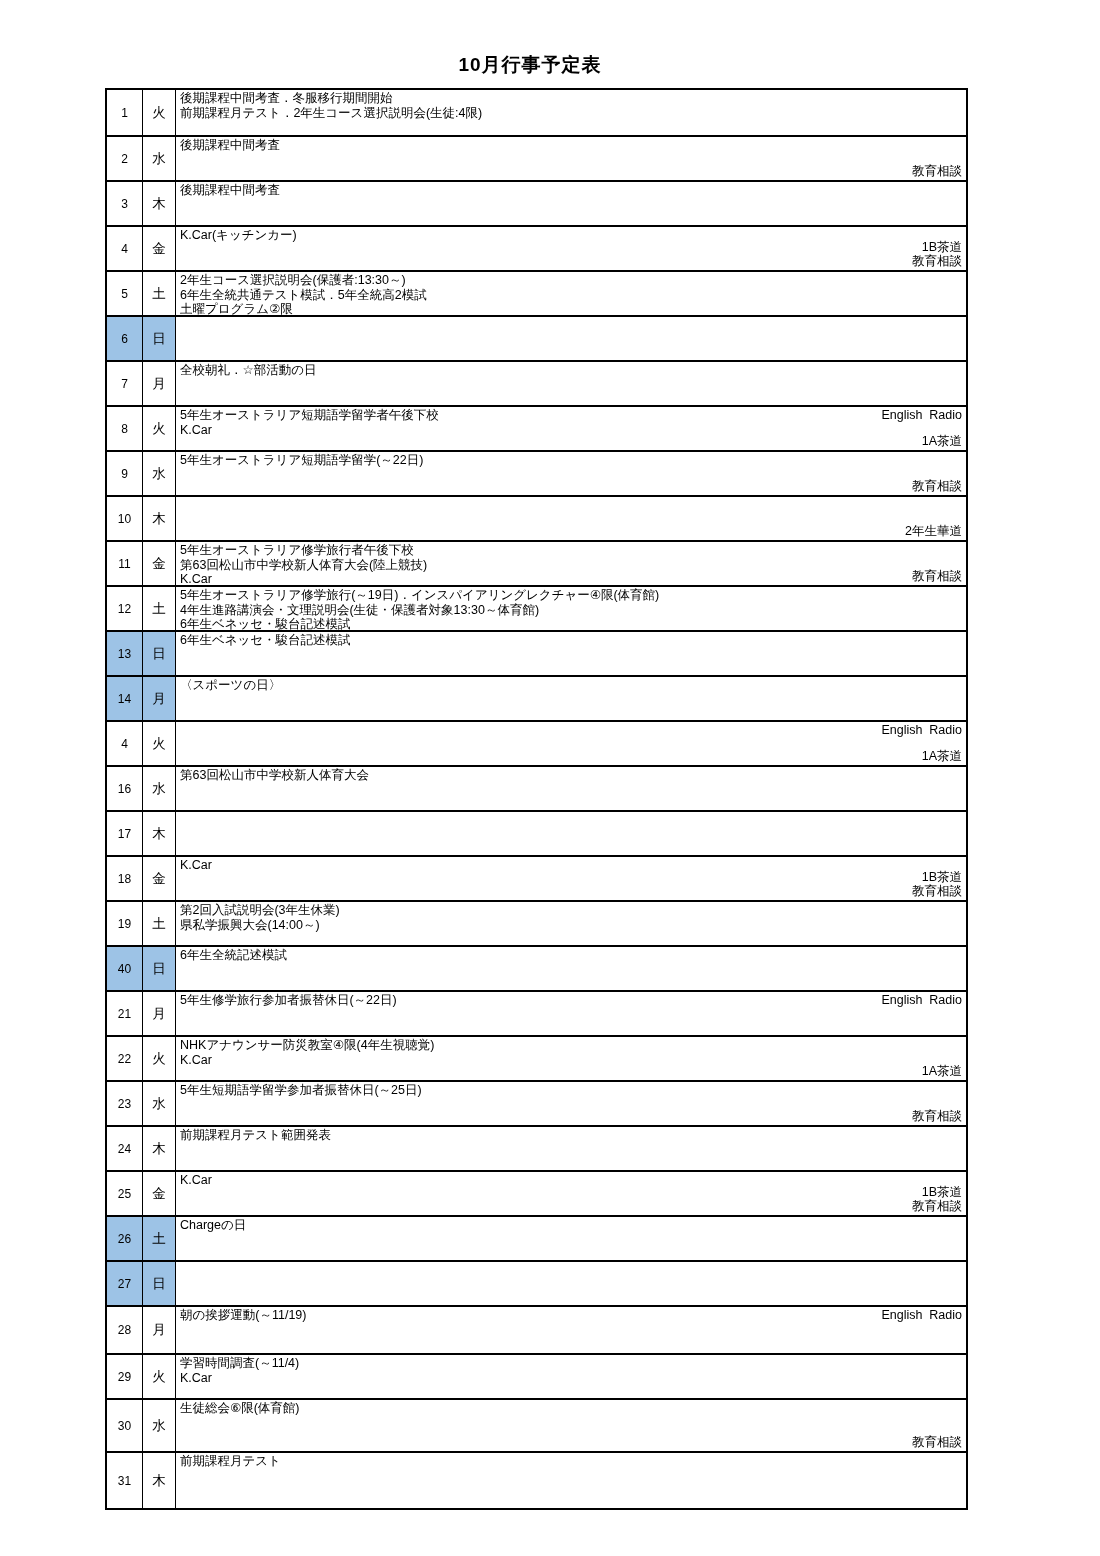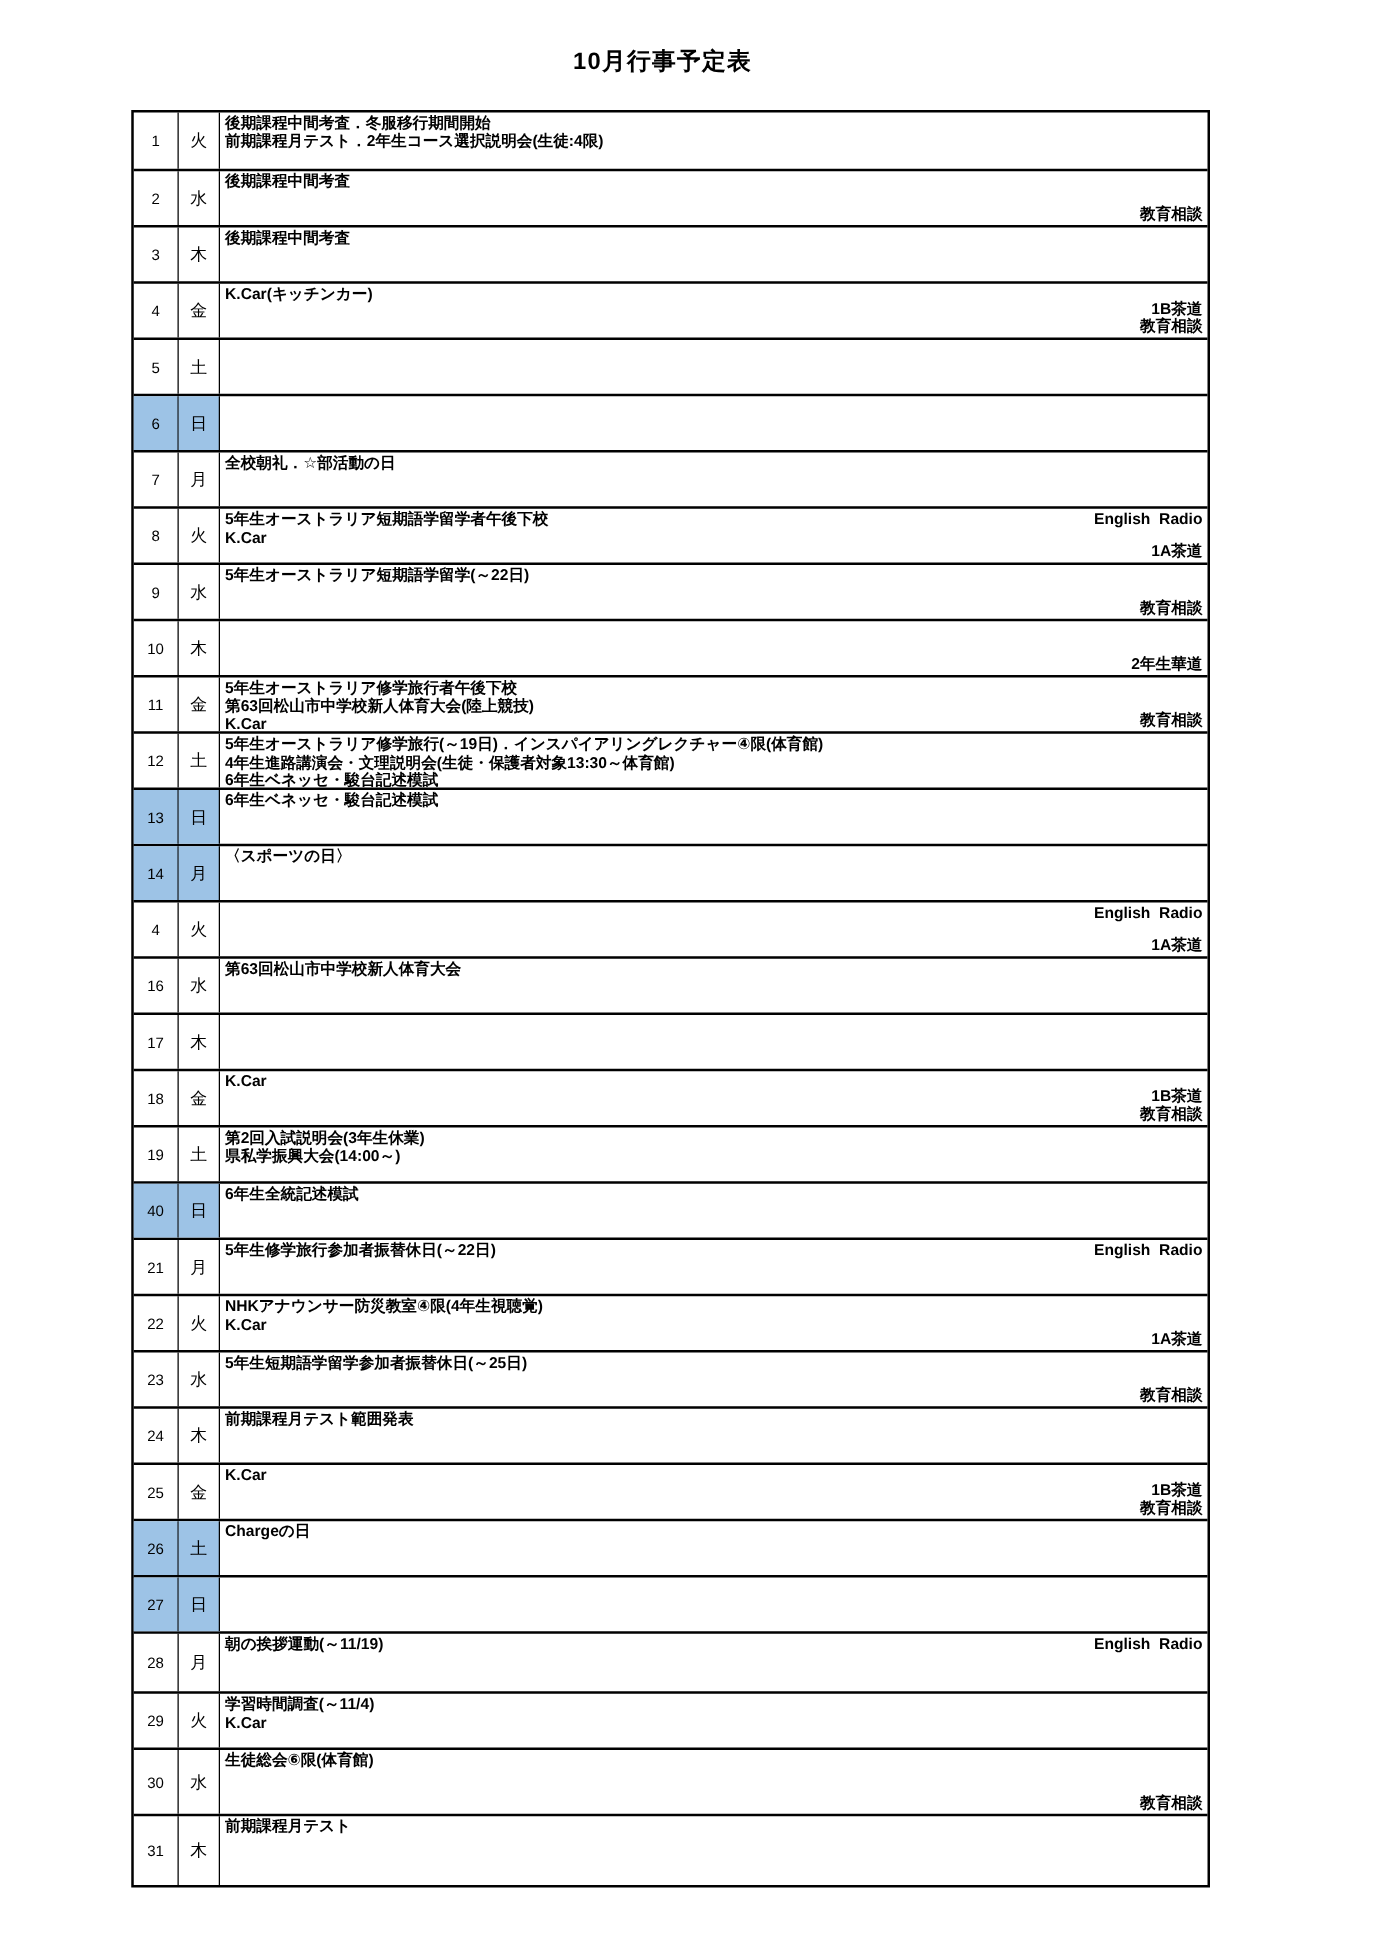--- a/index.html
+++ b/index.html
@@ -2,21 +2,21 @@
 <html><head>
 <meta charset="utf-8">
 <style>
   html,body{margin:0;padding:0;}
   body{
     width:1100px;height:1556px;position:relative;background:#ffffff;
     font-family:"Liberation Sans","DejaVu Sans",sans-serif;color:#000;
     -webkit-font-smoothing:antialiased;
   }
   .page-title{
-    position:absolute;left:0;top:36px;width:1060px;text-align:center;
+    position:absolute;left:0;top:52px;width:1060px;text-align:center;
     font-size:19px;font-weight:bold;letter-spacing:1px;
   }
   .schedule{
     position:absolute;left:105px;top:88px;width:863px;
     border:2.5px solid #000;box-sizing:border-box;background:#fff;
   }
   .row{
     display:flex;height:45px;border-bottom:2px solid #000;box-sizing:border-box;
   }
   .row:last-child{border-bottom:none;}
@@ -29,21 +29,21 @@
     width:36px;border-right:1.5px solid #000;display:flex;
     align-items:center;justify-content:center;font-size:12px;
   }
   .cell-dow{
     width:33px;border-right:1.5px solid #000;display:flex;
     align-items:center;justify-content:center;font-size:13.5px;
   }
   .holiday .cell-day,.holiday .cell-dow{background:var(--holiday-fill,#9DC3E6);}
   .cell-events{
     flex:1;position:relative;padding:1px 4px 0 4px;
-    font-size:12.5px;line-height:14.6px;overflow:hidden;font-weight:bold;
+    font-size:12.5px;line-height:14.6px;overflow:hidden;
   }
   .event-line{white-space:pre;}
   .note{
     position:absolute;right:4px;white-space:pre;
     font-size:12.5px;line-height:14px;text-align:right;
   }
   .note-0{top:1px;}
   .note-1{top:13px;}
   .note-2{bottom:2px;}
 </style>
@@ -101,20 +101,25 @@
         <div class="note note-2">教育相談</div>
       </div>
     </div>
     <div class="row">
       <div class="cell cell-day">
         <span>5</span>
       </div>
       <div class="cell cell-dow">
         <span>土</span>
       </div>
+      <div class="cell cell-events">
+        <div class="event-line">2年生コース選択説明会(保護者:13:30～)</div>
+        <div class="event-line">6年生全統共通テスト模試．5年全統高2模試</div>
+        <div class="event-line">土曜プログラム②限</div>
+      </div>
     </div>
     <div class="row holiday">
       <div class="cell cell-day">
         <span>6</span>
       </div>
       <div class="cell cell-dow">
         <span>日</span>
       </div>
     </div>
     <div class="row">

